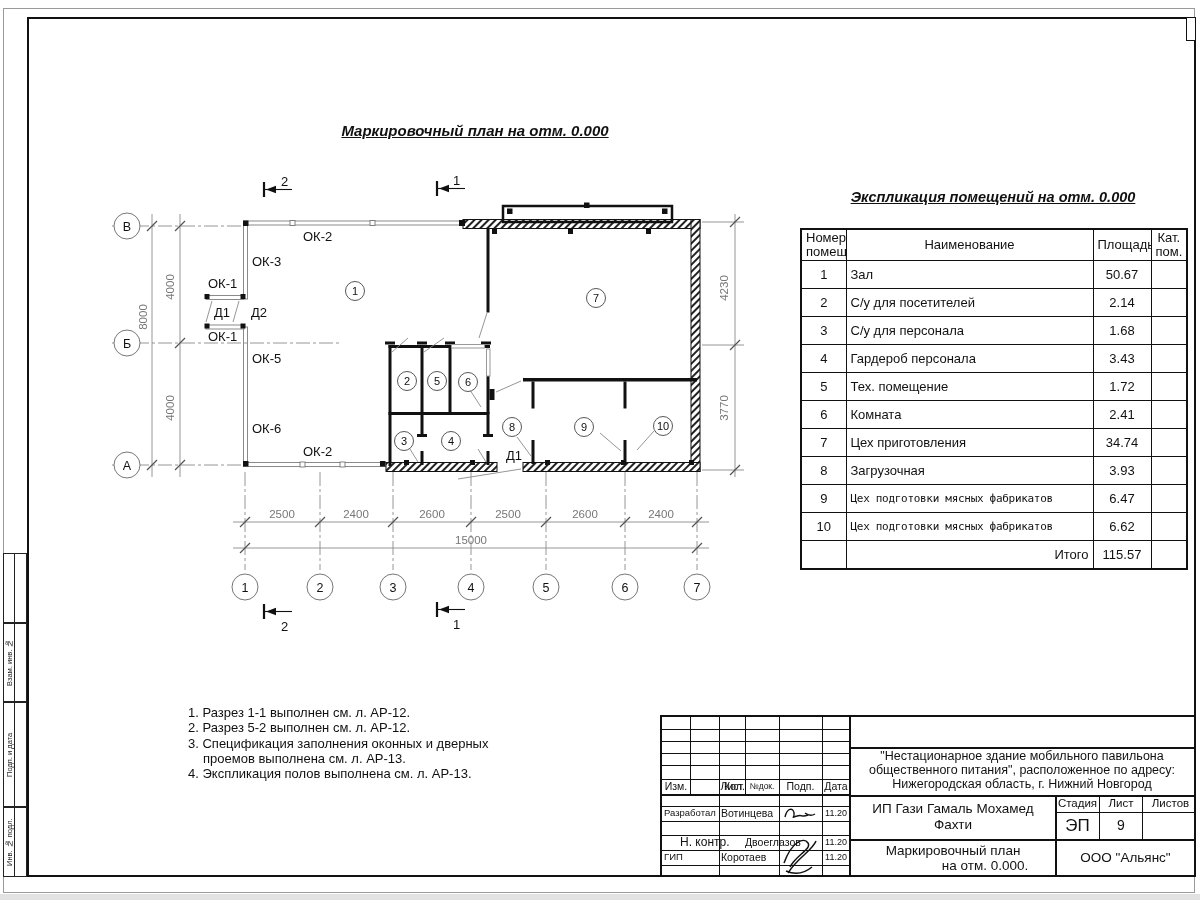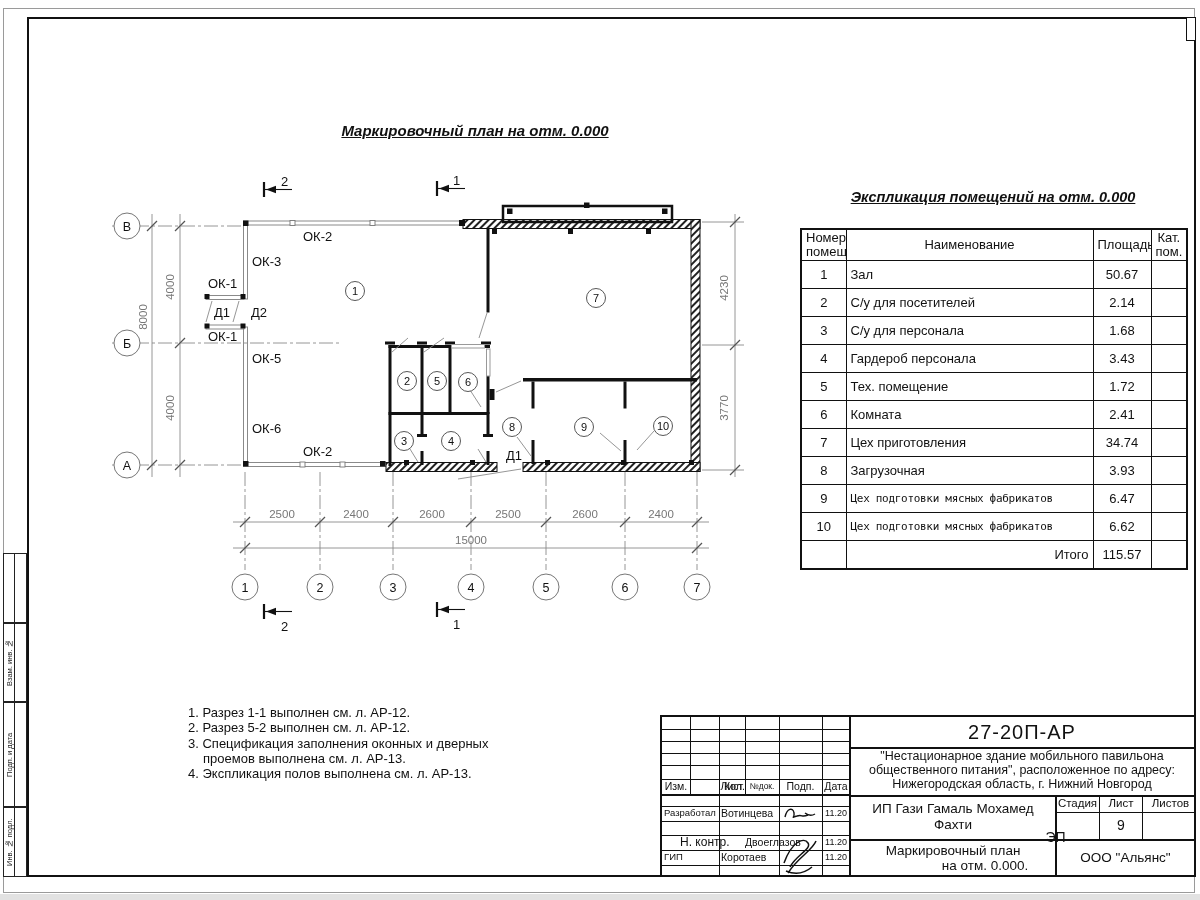--- a/index.html
+++ b/index.html
@@ -453,29 +453,28 @@
     <div class="tb-cell" style="left:59px;top:133px;width:57px;height:15px;font-size:10.5px;justify-content:flex-start;">Коротаев</div>
     <div class="tb-cell" style="left:160px;top:133px;width:28px;height:15px;font-size:9px;">11.20</div>
 
     <svg style="position:absolute;left:119px;top:88px;" width="40" height="16">
       <path d="M4,12 C6,3 12,2 13,8 C14,13 9,13 16,11 C22,9 20,13 27,10 M24,8 q5,4 10,1" stroke="#111" fill="none" stroke-width="1.4"></path>
     </svg>
     <svg style="position:absolute;left:116px;top:116px;" width="44" height="44">
       <path d="M6,30 C14,8 26,4 30,10 C34,16 18,22 12,34 M10,40 C20,24 34,18 38,8 M8,38 q14,6 26,-4" stroke="#111" fill="none" stroke-width="1.5"></path>
     </svg>
 
-    <div class="tb-cell" style="left:188px;top:1px;width:344px;height:28px;font-size:20px;letter-spacing:1px;">27-20П-АР</div>
     <div class="tb-cell" style="left:192px;top:32px;width:336px;height:14px;font-size:12.5px;">"Нестационарное здание мобильного павильона</div>
     <div class="tb-cell" style="left:192px;top:46px;width:336px;height:14px;font-size:12.5px;">общественного питания", расположенное по адресу:</div>
     <div class="tb-cell" style="left:192px;top:60px;width:336px;height:14px;font-size:12.5px;">Нижегородская область, г. Нижний Новгород</div>
     <div class="tb-cell" style="left:190px;top:82px;width:202px;height:36px;font-size:13.5px;">ИП Гази Гамаль Мохамед Фахти</div>
     <div class="tb-cell" style="left:394px;top:79px;width:43px;height:15px;font-size:11.5px;">Стадия</div>
     <div class="tb-cell" style="left:438px;top:79px;width:42px;height:15px;font-size:11.5px;">Лист</div>
     <div class="tb-cell" style="left:481px;top:79px;width:55px;height:15px;font-size:11.5px;">Листов</div>
-    <div class="tb-cell" style="left:372px;top:96px;width:43px;height:25px;font-size:14px;margin-top:12px;">ЭП</div>
+    <div class="tb-cell" style="left:394px;top:96px;width:43px;height:25px;font-size:17px;">ЭП</div>
     <div class="tb-cell" style="left:438px;top:96px;width:42px;height:25px;font-size:14px;">9</div>
     <div class="tb-cell" style="left:190px;top:126px;width:202px;height:15px;font-size:13.5px;">Маркировочный план</div>
     <div class="tb-cell" style="left:190px;top:141px;width:202px;height:15px;font-size:13.5px;margin-left:32px;">на отм. 0.000.</div>
     <div class="tb-cell" style="left:395px;top:124px;width:137px;height:34px;font-size:13.5px;">ООО "Альянс"</div>
   </div>
 
   <div class="abs stampbox" style="top:553px;height:70px;">
       <div class="split"></div>
     </div>
   <div class="abs stampbox" style="top:623px;height:79px;">

